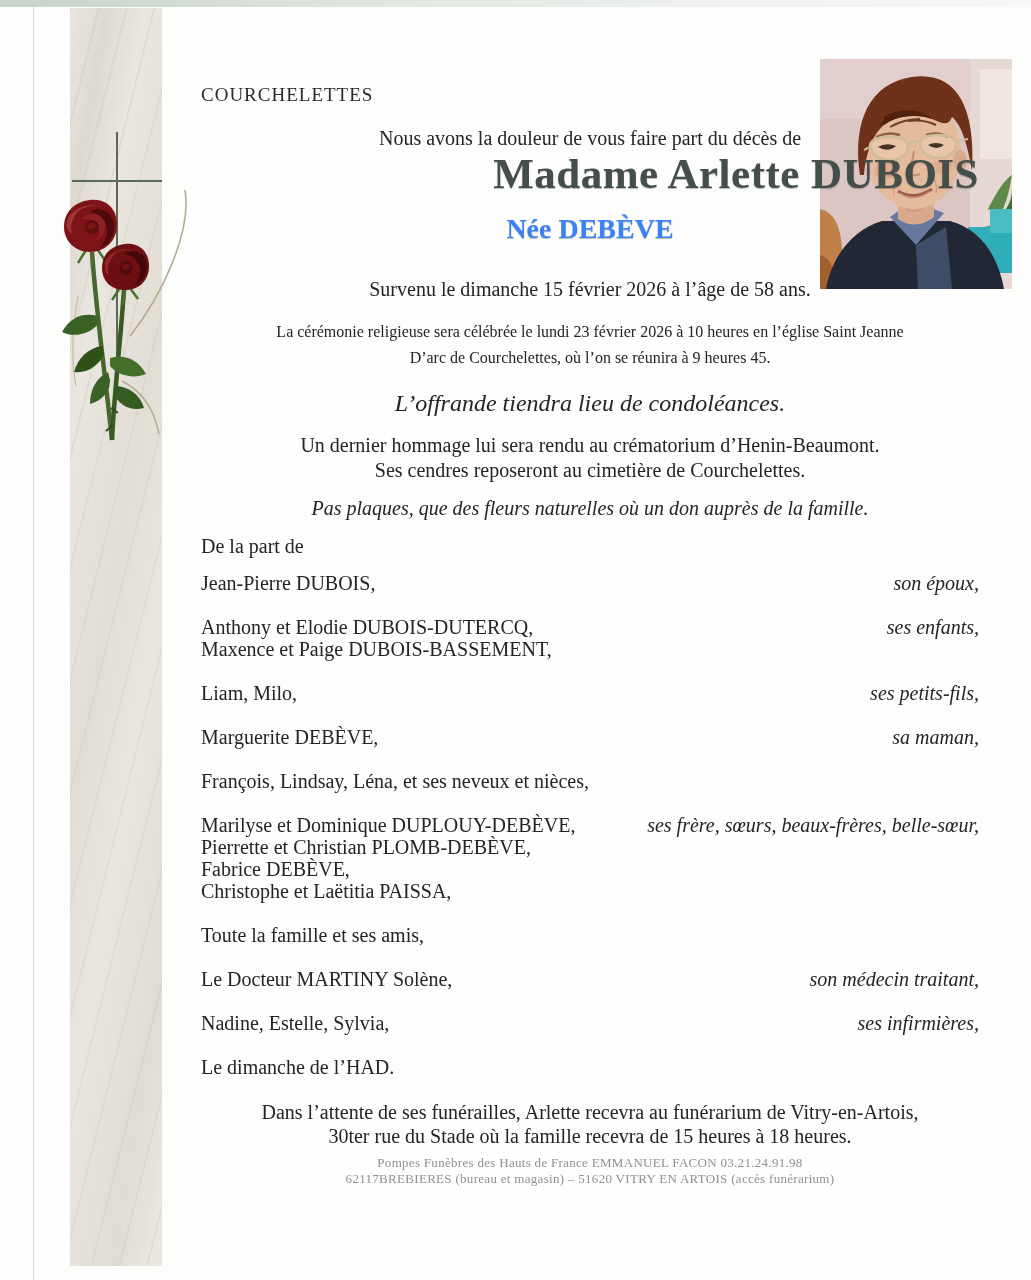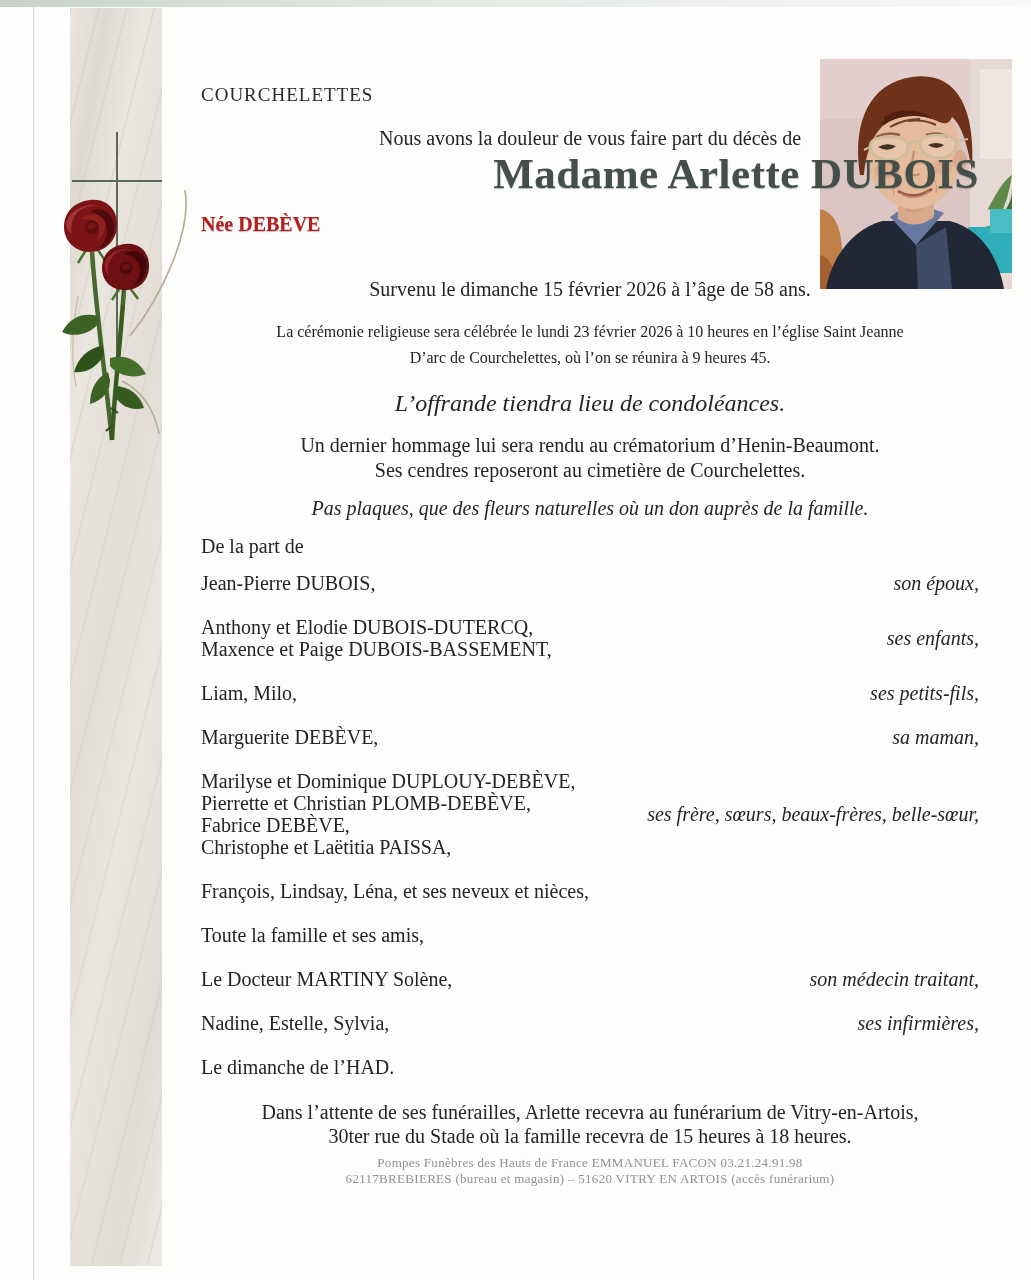--- a/index.html
+++ b/index.html
@@ -27,30 +27,30 @@
   .roses{position:absolute;left:52px;top:186px;width:140px;height:270px;z-index:3;overflow:visible;}
   
   .photo{position:absolute;left:820px;top:59px;width:192px;height:230px;z-index:2;}
   
   .content{position:absolute;left:190px;top:0;width:778px;height:100%;z-index:5;}
   .content > div, .content > h1{position:absolute;left:11px;width:100%;margin:0;}
   .commune{top:84px;font-size:19px;letter-spacing:1px;color:#2b2b2b;}
   .intro{top:127px;text-align:center;font-size:20px;}
   .title{top:149px;text-align:right;font-size:43px;font-weight:bold;color:#454f4a;
     letter-spacing:.5px;text-shadow:0 1px 1px rgba(20,30,25,.3);}
-  .maiden{top:213px;text-align:left;font-size:20px;font-weight:bold;color:#b91c1c;
+  .maiden{top:213px;text-align:center;font-size:28px;font-weight:bold;color:#3b82f6;
     text-shadow:0 1px 1px rgba(20,30,25,.3);}
   .death-line{top:278px;text-align:center;font-size:20px;}
   .ceremony{top:319px;text-align:center;font-size:16px;line-height:26px;}
   .offering{top:390px;text-align:center;font-style:italic;font-size:24px;}
   .tribute{top:433px;text-align:center;font-size:20px;line-height:25px;}
   .flowers{top:497px;text-align:center;font-style:italic;font-size:20px;}
   .from-label{top:535px;font-size:20px;}
   .family{top:572px;}
-  .fam-row{display:flex;align-items:center;margin-bottom:22px;}
+  .fam-row{display:flex;align-items:flex-start;margin-bottom:22px;}
   .fam-names{flex:1;}
   .fam-names div{line-height:22px;font-size:20px;}
   .fam-relation{white-space:nowrap;font-style:italic;font-size:20px;line-height:22px;}
   .closing{top:1100px;text-align:center;font-size:20px;line-height:24px;}
   .funeral-home{top:1155px;text-align:center;font-size:13px;line-height:16px;
     color:#8d9295;letter-spacing:.3px;}
 </style>
 </head>
 <body>
 
@@ -196,35 +196,35 @@
         <div class="fam-relation">ses petits-fils,</div>
       </div>
       <div class="fam-row">
         <div class="fam-names">
             <div>Marguerite DEBÈVE,</div>
           </div>
         <div class="fam-relation">sa maman,</div>
       </div>
       <div class="fam-row">
         <div class="fam-names">
+            <div>François, Lindsay, Léna, et ses neveux et nièces,</div>
+          </div>
+        <div class="fam-relation"></div>
+      </div>
+      <div class="fam-row">
+        <div class="fam-names">
           <div>Marilyse et Dominique DUPLOUY-DEBÈVE,</div>
           <div>Pierrette et Christian PLOMB-DEBÈVE,</div>
           <div>Fabrice DEBÈVE,</div>
           <div>Christophe et Laëtitia PAISSA,</div>
         </div>
         <div class="fam-relation">ses frère, sœurs, beaux-frères, belle-sœur,</div>
       </div>
       <div class="fam-row">
         <div class="fam-names">
-            <div>François, Lindsay, Léna, et ses neveux et nièces,</div>
-          </div>
-        <div class="fam-relation"></div>
-      </div>
-      <div class="fam-row">
-        <div class="fam-names">
             <div>Toute la famille et ses amis,</div>
           </div>
         <div class="fam-relation"></div>
       </div>
       <div class="fam-row">
         <div class="fam-names">
             <div>Le Docteur MARTINY Solène,</div>
           </div>
         <div class="fam-relation">son médecin traitant,</div>
       </div>

